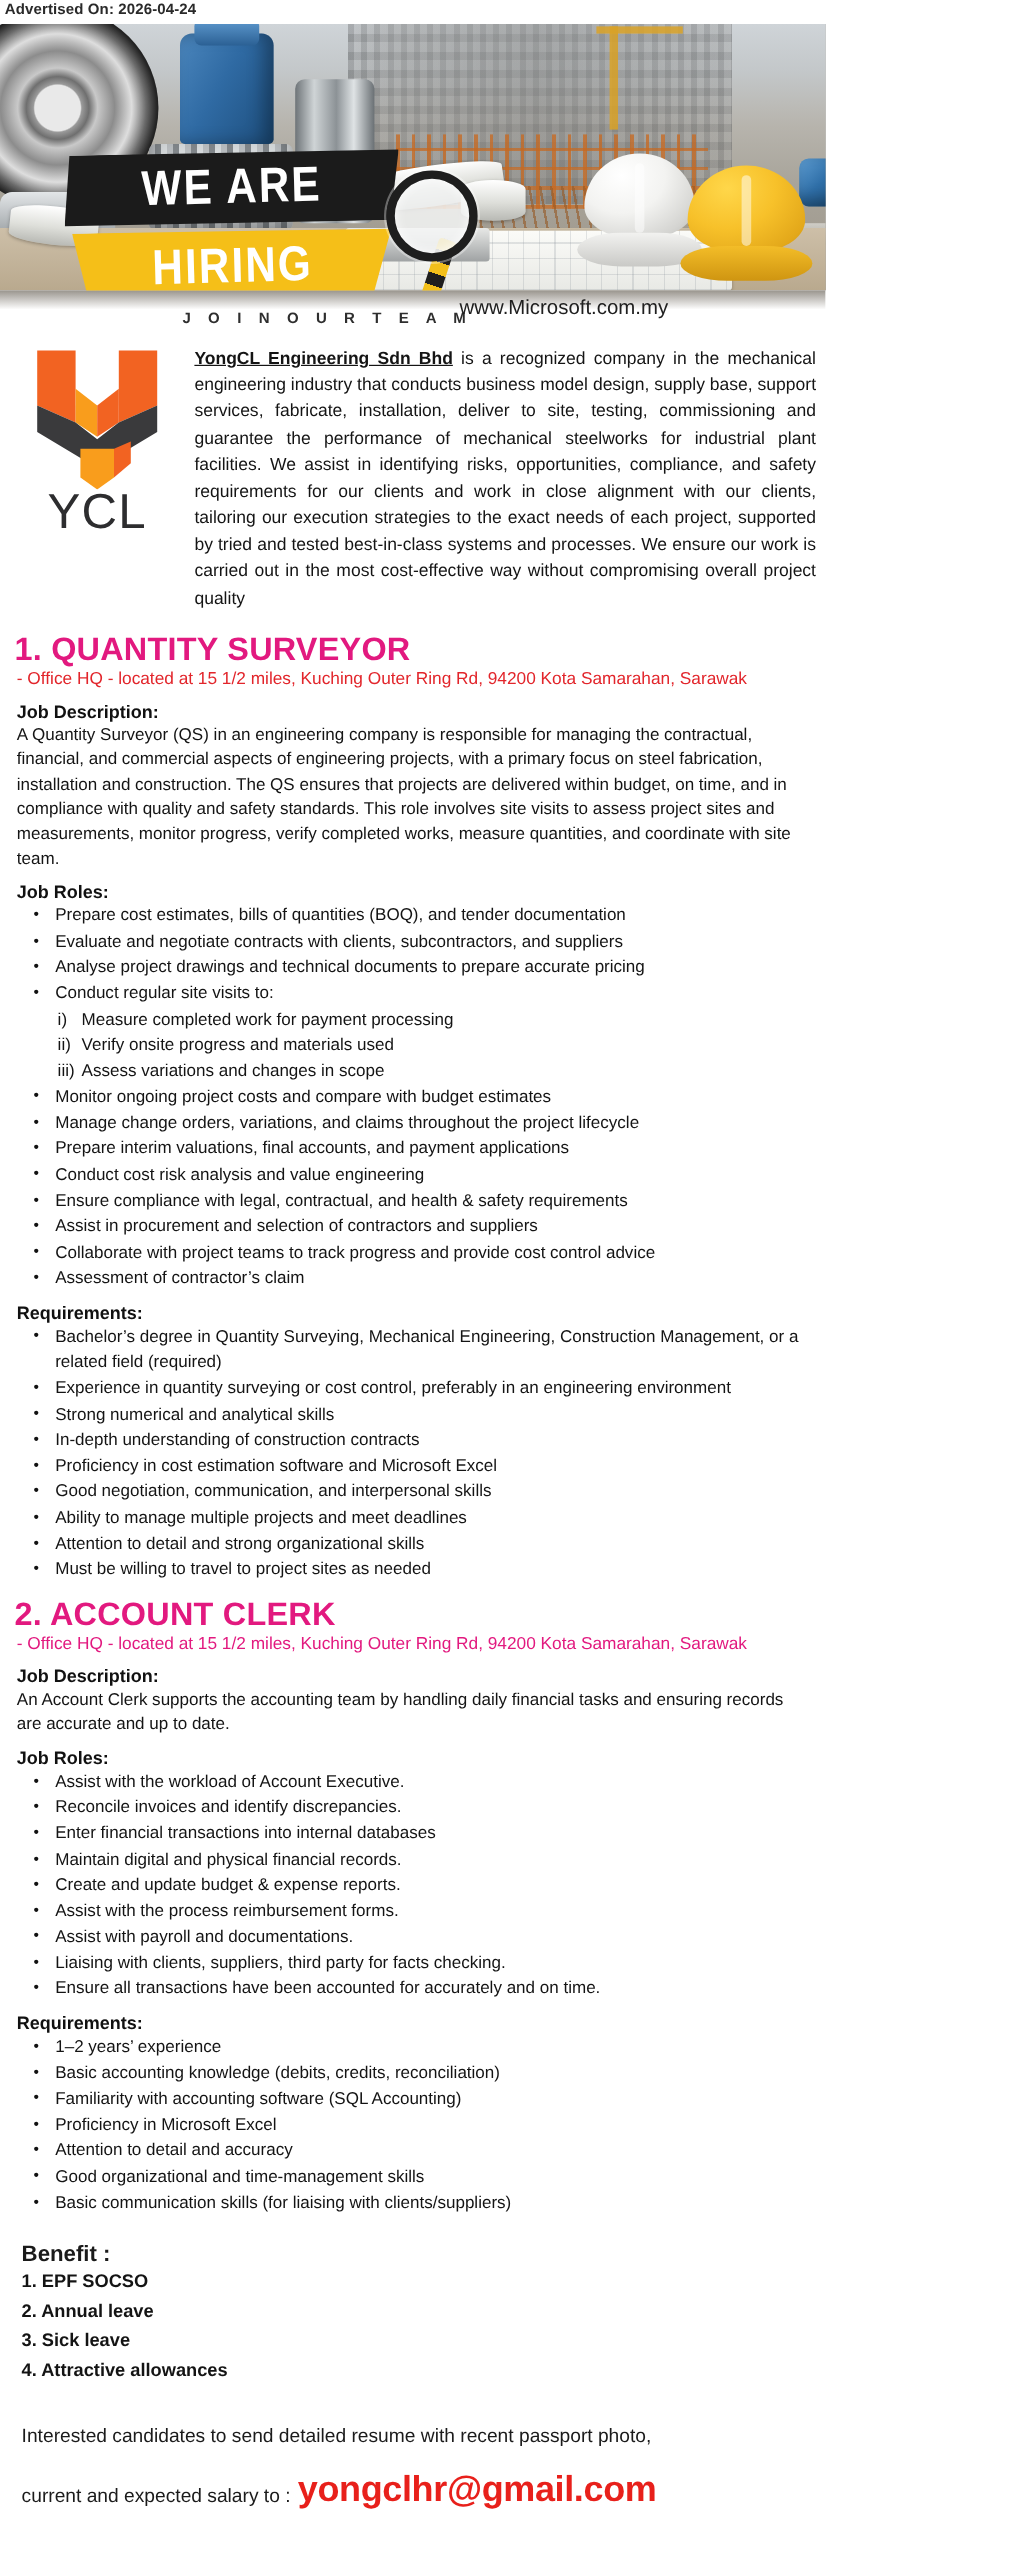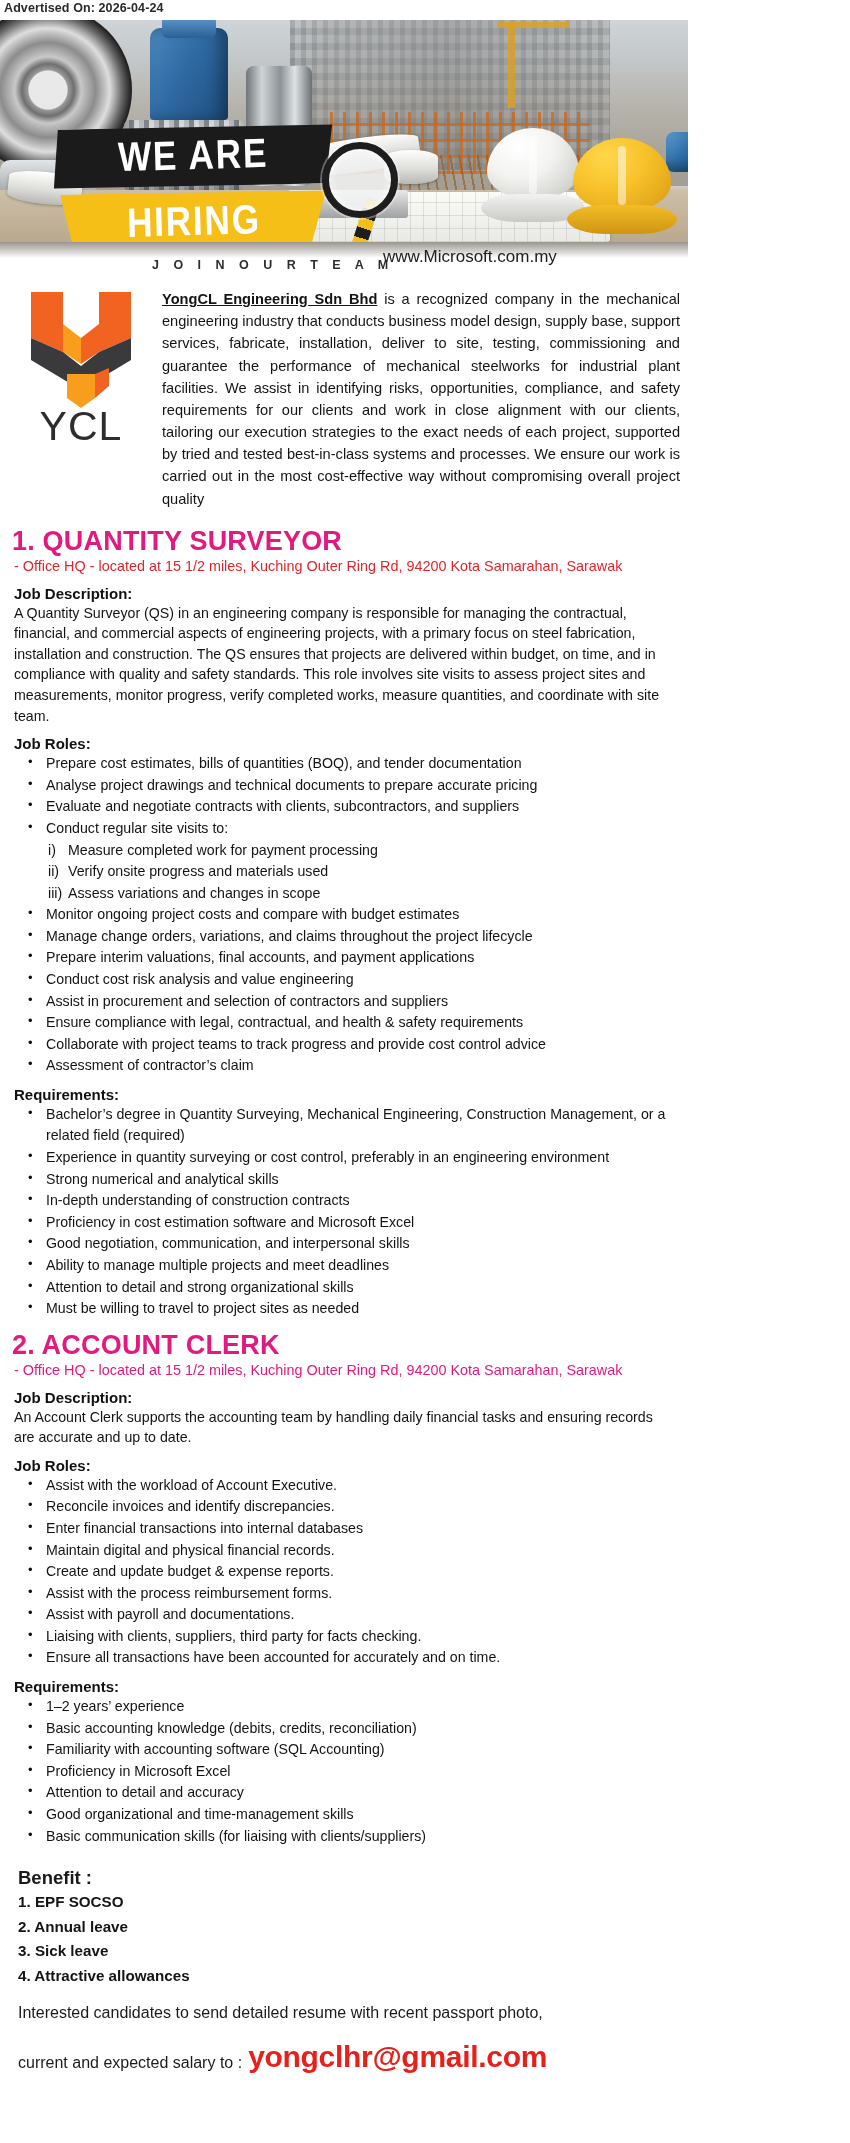--- a/index.html
+++ b/index.html
@@ -428,21 +428,21 @@
   }
   .benefit-list li {
     font-size: 15.2px;
     font-weight: 700;
     line-height: 1.62;
     color: #141414;
   }
 
   
   .footer {
-    margin: 14px 0 0 18px;
+    margin: 32px 0 0 18px;
     padding-bottom: 18px;
   }
   .footer-line1 {
     font-size: 16px;
     color: #1b1b1b;
     line-height: 1.3;
   }
   .footer-line2 {
     margin-top: 19px;
     font-size: 16px;
@@ -552,36 +552,36 @@
     <div class="job-title">1. QUANTITY SURVEYOR</div>
     <div class="job-loc red">-  Office HQ - located at 15 1/2 miles, Kuching Outer Ring Rd, 94200 Kota Samarahan, Sarawak</div>
 
     <div class="block">
       <div class="lbl">Job Description:</div>
       <div class="para">A Quantity Surveyor (QS) in an engineering company is responsible for managing the contractual, financial, and commercial aspects of engineering projects, with a primary focus on steel fabrication, installation and construction. The QS ensures that projects are delivered within budget, on time, and in compliance with quality and safety standards. This role involves site visits to assess project sites and measurements, monitor progress, verify completed works, measure quantities, and coordinate with site team.</div>
 
       <div class="lbl">Job Roles:</div>
       <ul class="bullets">
         <li>Prepare cost estimates, bills of quantities (BOQ), and tender documentation</li>
+        <li>Evaluate and negotiate contracts with clients, subcontractors, and suppliers</li>
         <li>Analyse project drawings and technical documents to prepare accurate pricing</li>
-        <li>Evaluate and negotiate contracts with clients, subcontractors, and suppliers</li>
         <li>Conduct regular site visits to:</li>
         <li class="nobullet">
           <ol class="romans">
             <li><span class="rn">i)</span><span>Measure completed work for payment processing</span></li>
             <li><span class="rn">ii)</span><span>Verify onsite progress and materials used</span></li>
             <li><span class="rn">iii)</span><span>Assess variations and changes in scope</span></li>
           </ol>
         </li>
         <li>Monitor  ongoing  project   costs  and   compare  with   budget estimates</li>
         <li>Manage change orders, variations, and claims throughout the project lifecycle</li>
         <li>Prepare   interim   valuations,   final   accounts, and   payment applications</li>
         <li>Conduct cost risk analysis and value engineering</li>
+        <li>Ensure compliance with legal, contractual, and health &amp; safety requirements</li>
         <li>Assist in procurement and selection of contractors and suppliers</li>
-        <li>Ensure compliance with legal, contractual, and health &amp; safety requirements</li>
         <li>Collaborate with project teams to track progress and provide cost control advice</li>
         <li>Assessment of contractor’s claim</li>
       </ul>
 
       <div class="lbl">Requirements:</div>
       <ul class="bullets">
         <li>Bachelor’s degree in Quantity Surveying, Mechanical Engineering, Construction Management, or a related field (required)</li>
         <li>Experience in quantity surveying or cost control, preferably in an engineering environment</li>
         <li>Strong numerical and analytical skills</li>
         <li>In-depth understanding of construction contracts</li>

